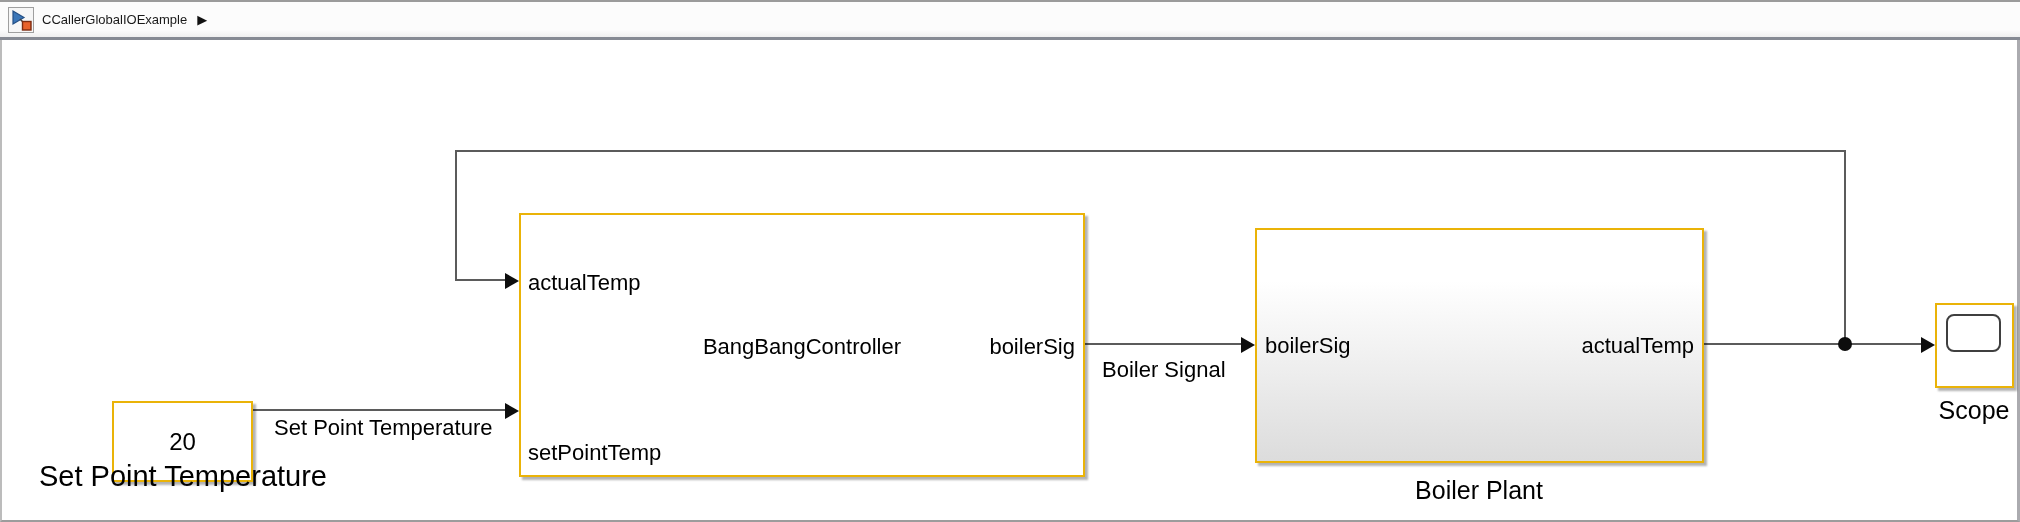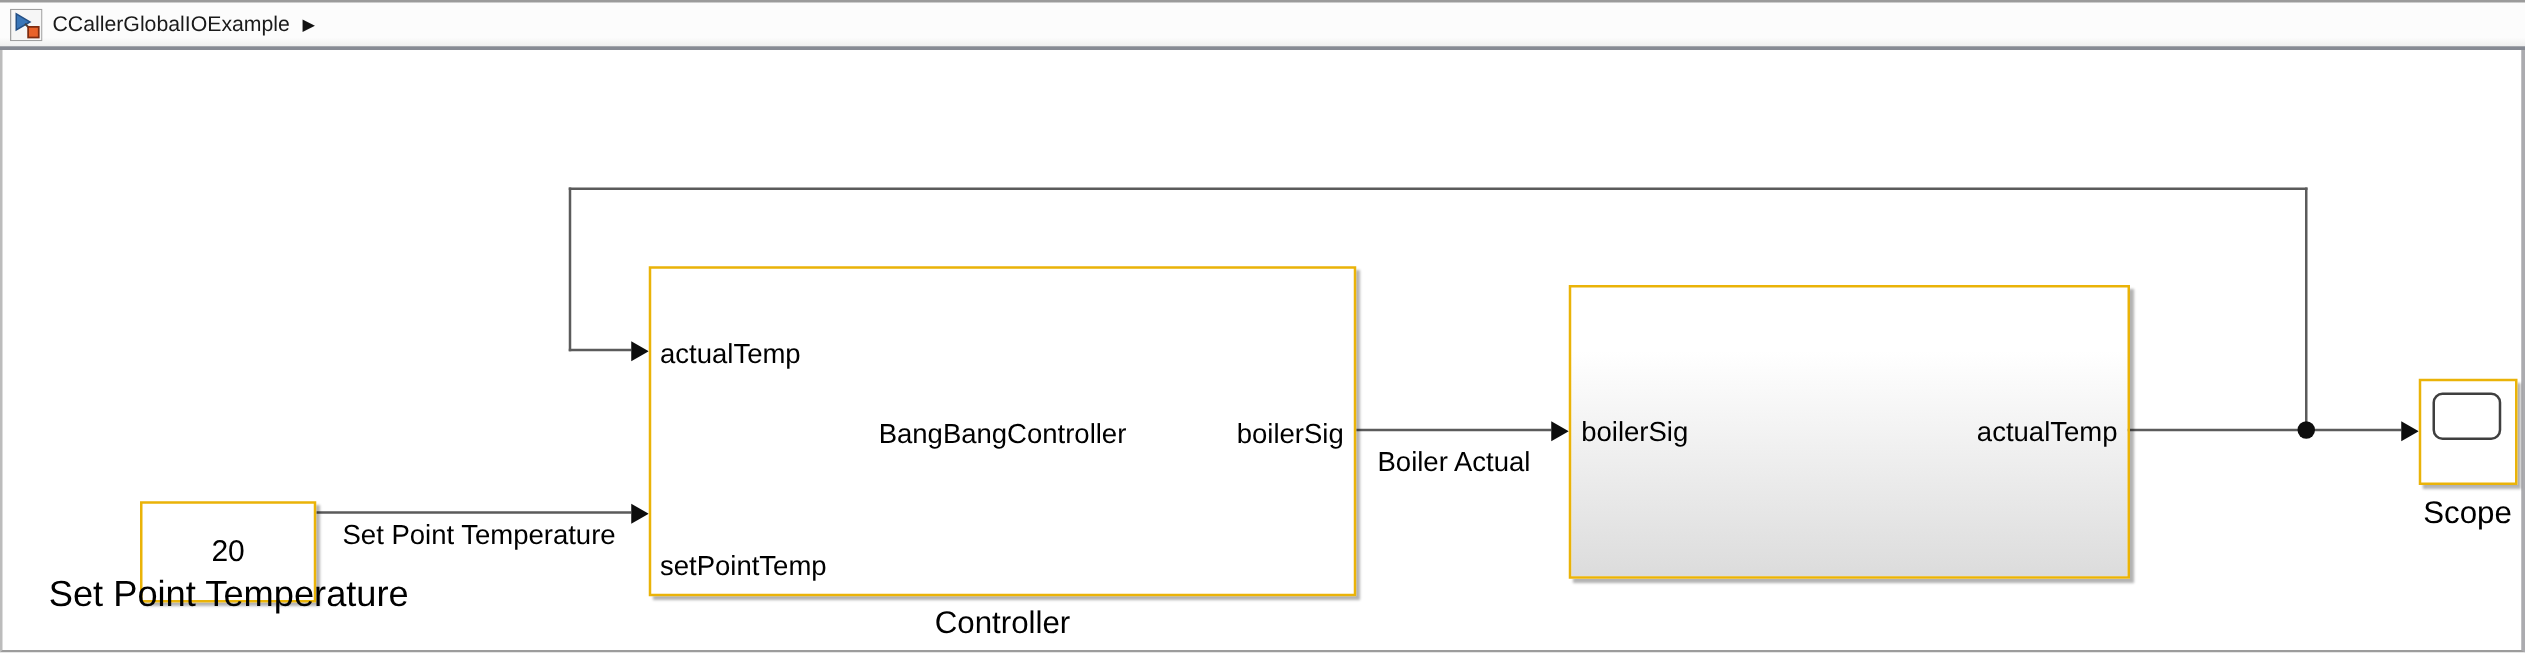--- a/index.html
+++ b/index.html
@@ -12,21 +12,21 @@
 
   
   .titlebar{
     position:absolute;left:0;top:0;width:2020px;height:40px;box-sizing:border-box;
     border-top:2px solid #9b9b9b;
     border-bottom:3px solid #868a93;
     background:linear-gradient(#fcfcfc,#fcfcfc 80%,#efefef 100%);
     display:flex;align-items:center;
   }
   .model-icon{width:26px;height:26px;margin-left:8px;flex:0 0 auto;}
-  .crumb-text{margin-left:8px;font-size:17px;color:#1a1a1a;}
+  .crumb-text{margin-left:8px;font-size:13px;color:#1a1a1a;}
   .crumb-arrow{margin-left:10px;font-size:13px;color:#111;}
 
   
   .canvas{
     position:absolute;left:0;top:40px;width:2020px;height:482px;box-sizing:border-box;
     background:#ffffff;
     border-left:2px solid #bcbcbc;
     border-right:3px solid #ababaf;
     border-bottom:2px solid #9c9c9c;
   }
@@ -93,39 +93,39 @@
     <div class="wire v abs" style="left:1842px;top:110px;height:195px;"></div>
 
     <div class="wire h abs" style="left:1081px;top:303px;width:158px;"></div>
     <div class="arrow-r abs" style="left:1239px;top:297px;"></div>
 
     <div class="wire h abs" style="left:1700px;top:303px;width:219px;"></div>
     <div class="arrow-r abs" style="left:1919px;top:297px;"></div>
     <div class="branch-dot abs" style="left:1836px;top:297px;"></div>
 
     <div class="signal-label" style="left:272px;top:375px;">Set Point Temperature</div>
-    <div class="signal-label" style="left:1100px;top:317px;">Boiler Actual</div>
+    <div class="signal-label" style="left:1100px;top:317px;">Boiler Signal</div>
 
     <div class="block" style="left:110px;top:329px;width:141px;height:81px;margin-top:32px;">
       <div class="const-value">20</div>
     </div>
     <div class="block-name" style="left:0px;top:420px;width:362px;font-size:29px;">Set Point Temperature</div>
 
     <div class="block" style="left:517px;top:173px;width:566px;height:264px;">
       <div class="port-label" style="left:7px;top:55px;">actualTemp</div>
       <div class="port-label" style="left:7px;top:185px;margin-top:40px;">setPointTemp</div>
       <div class="center-label" style="top:119px;">BangBangController</div>
       <div class="port-label" style="right:8px;top:119px;">boilerSig</div>
     </div>
-    <div class="block-name" style="left:700px;top:444px;width:200px;">Controller</div>
 
     <div class="block gradient-block" style="left:1253px;top:188px;width:449px;height:235px;">
       <div class="port-label" style="left:8px;top:103px;">boilerSig</div>
       <div class="port-label" style="right:8px;top:103px;">actualTemp</div>
     </div>
+    <div class="block-name" style="left:1377px;top:436px;width:200px;">Boiler Plant</div>
 
     <div class="block" style="left:1933px;top:263px;width:79px;height:85px;">
       <div class="scope-screen"></div>
     </div>
     <div class="block-name" style="left:1912px;top:356px;width:120px;">Scope</div>
 
   </div>
 </div>
 
 </body></html>

